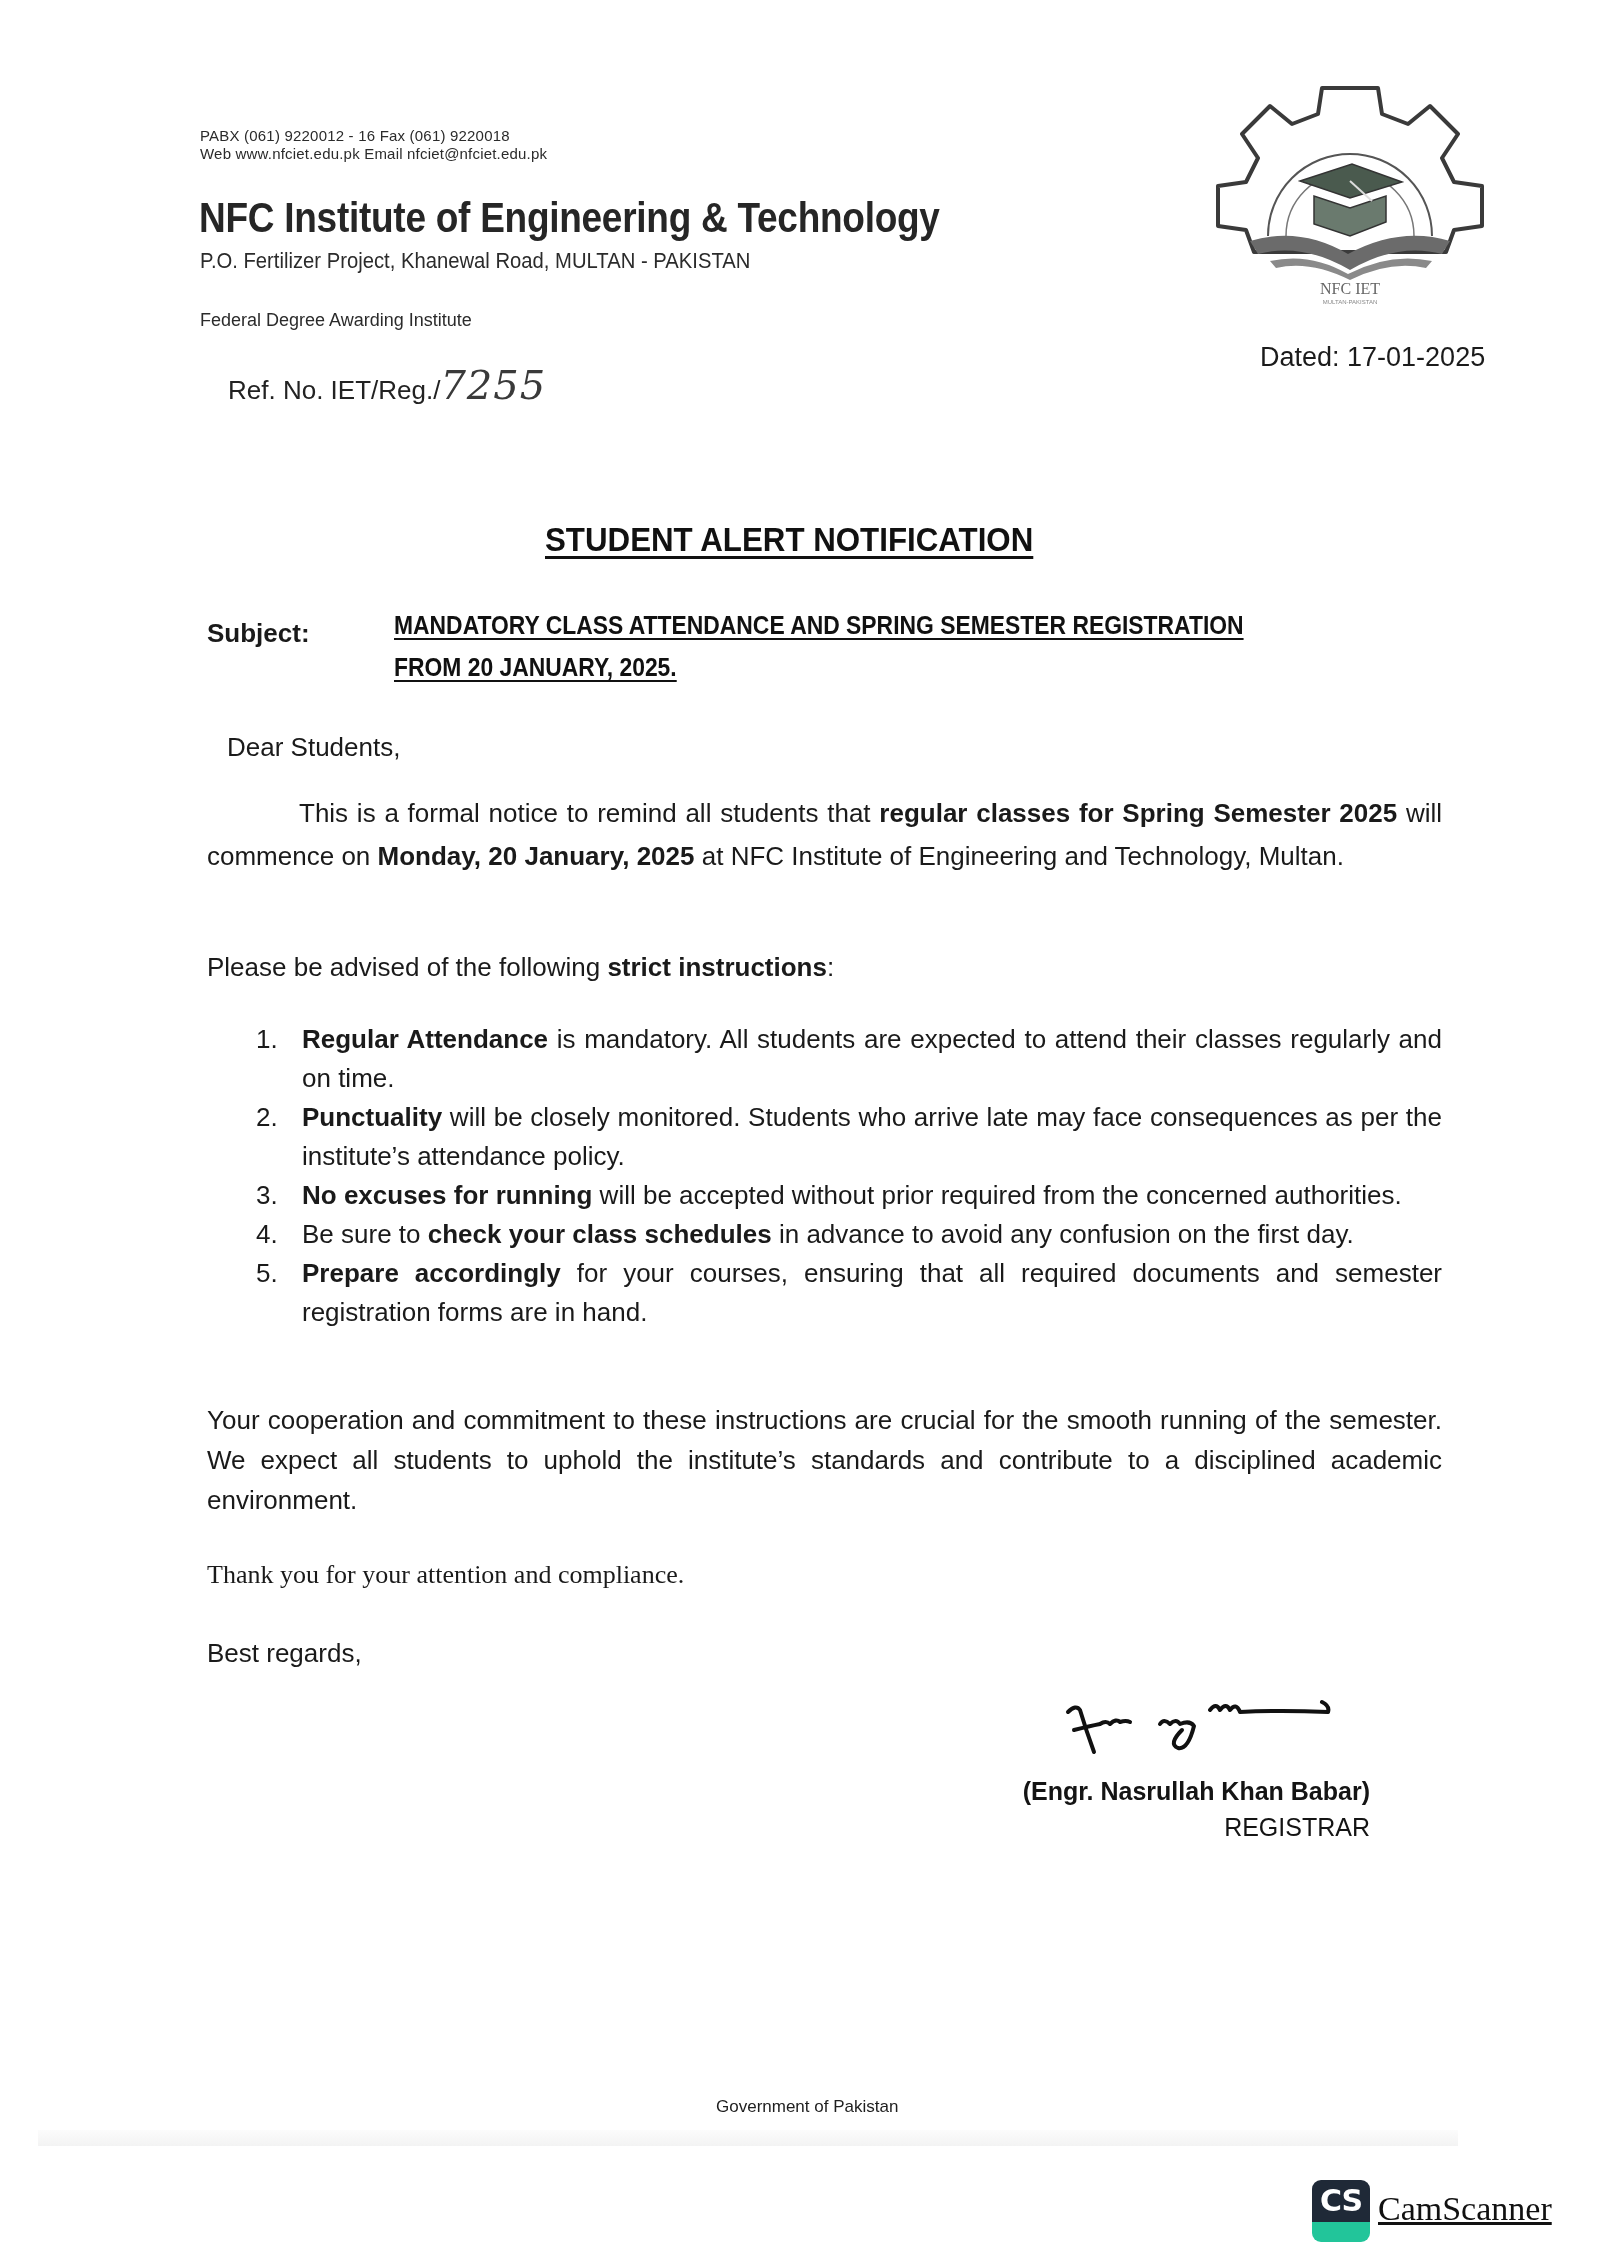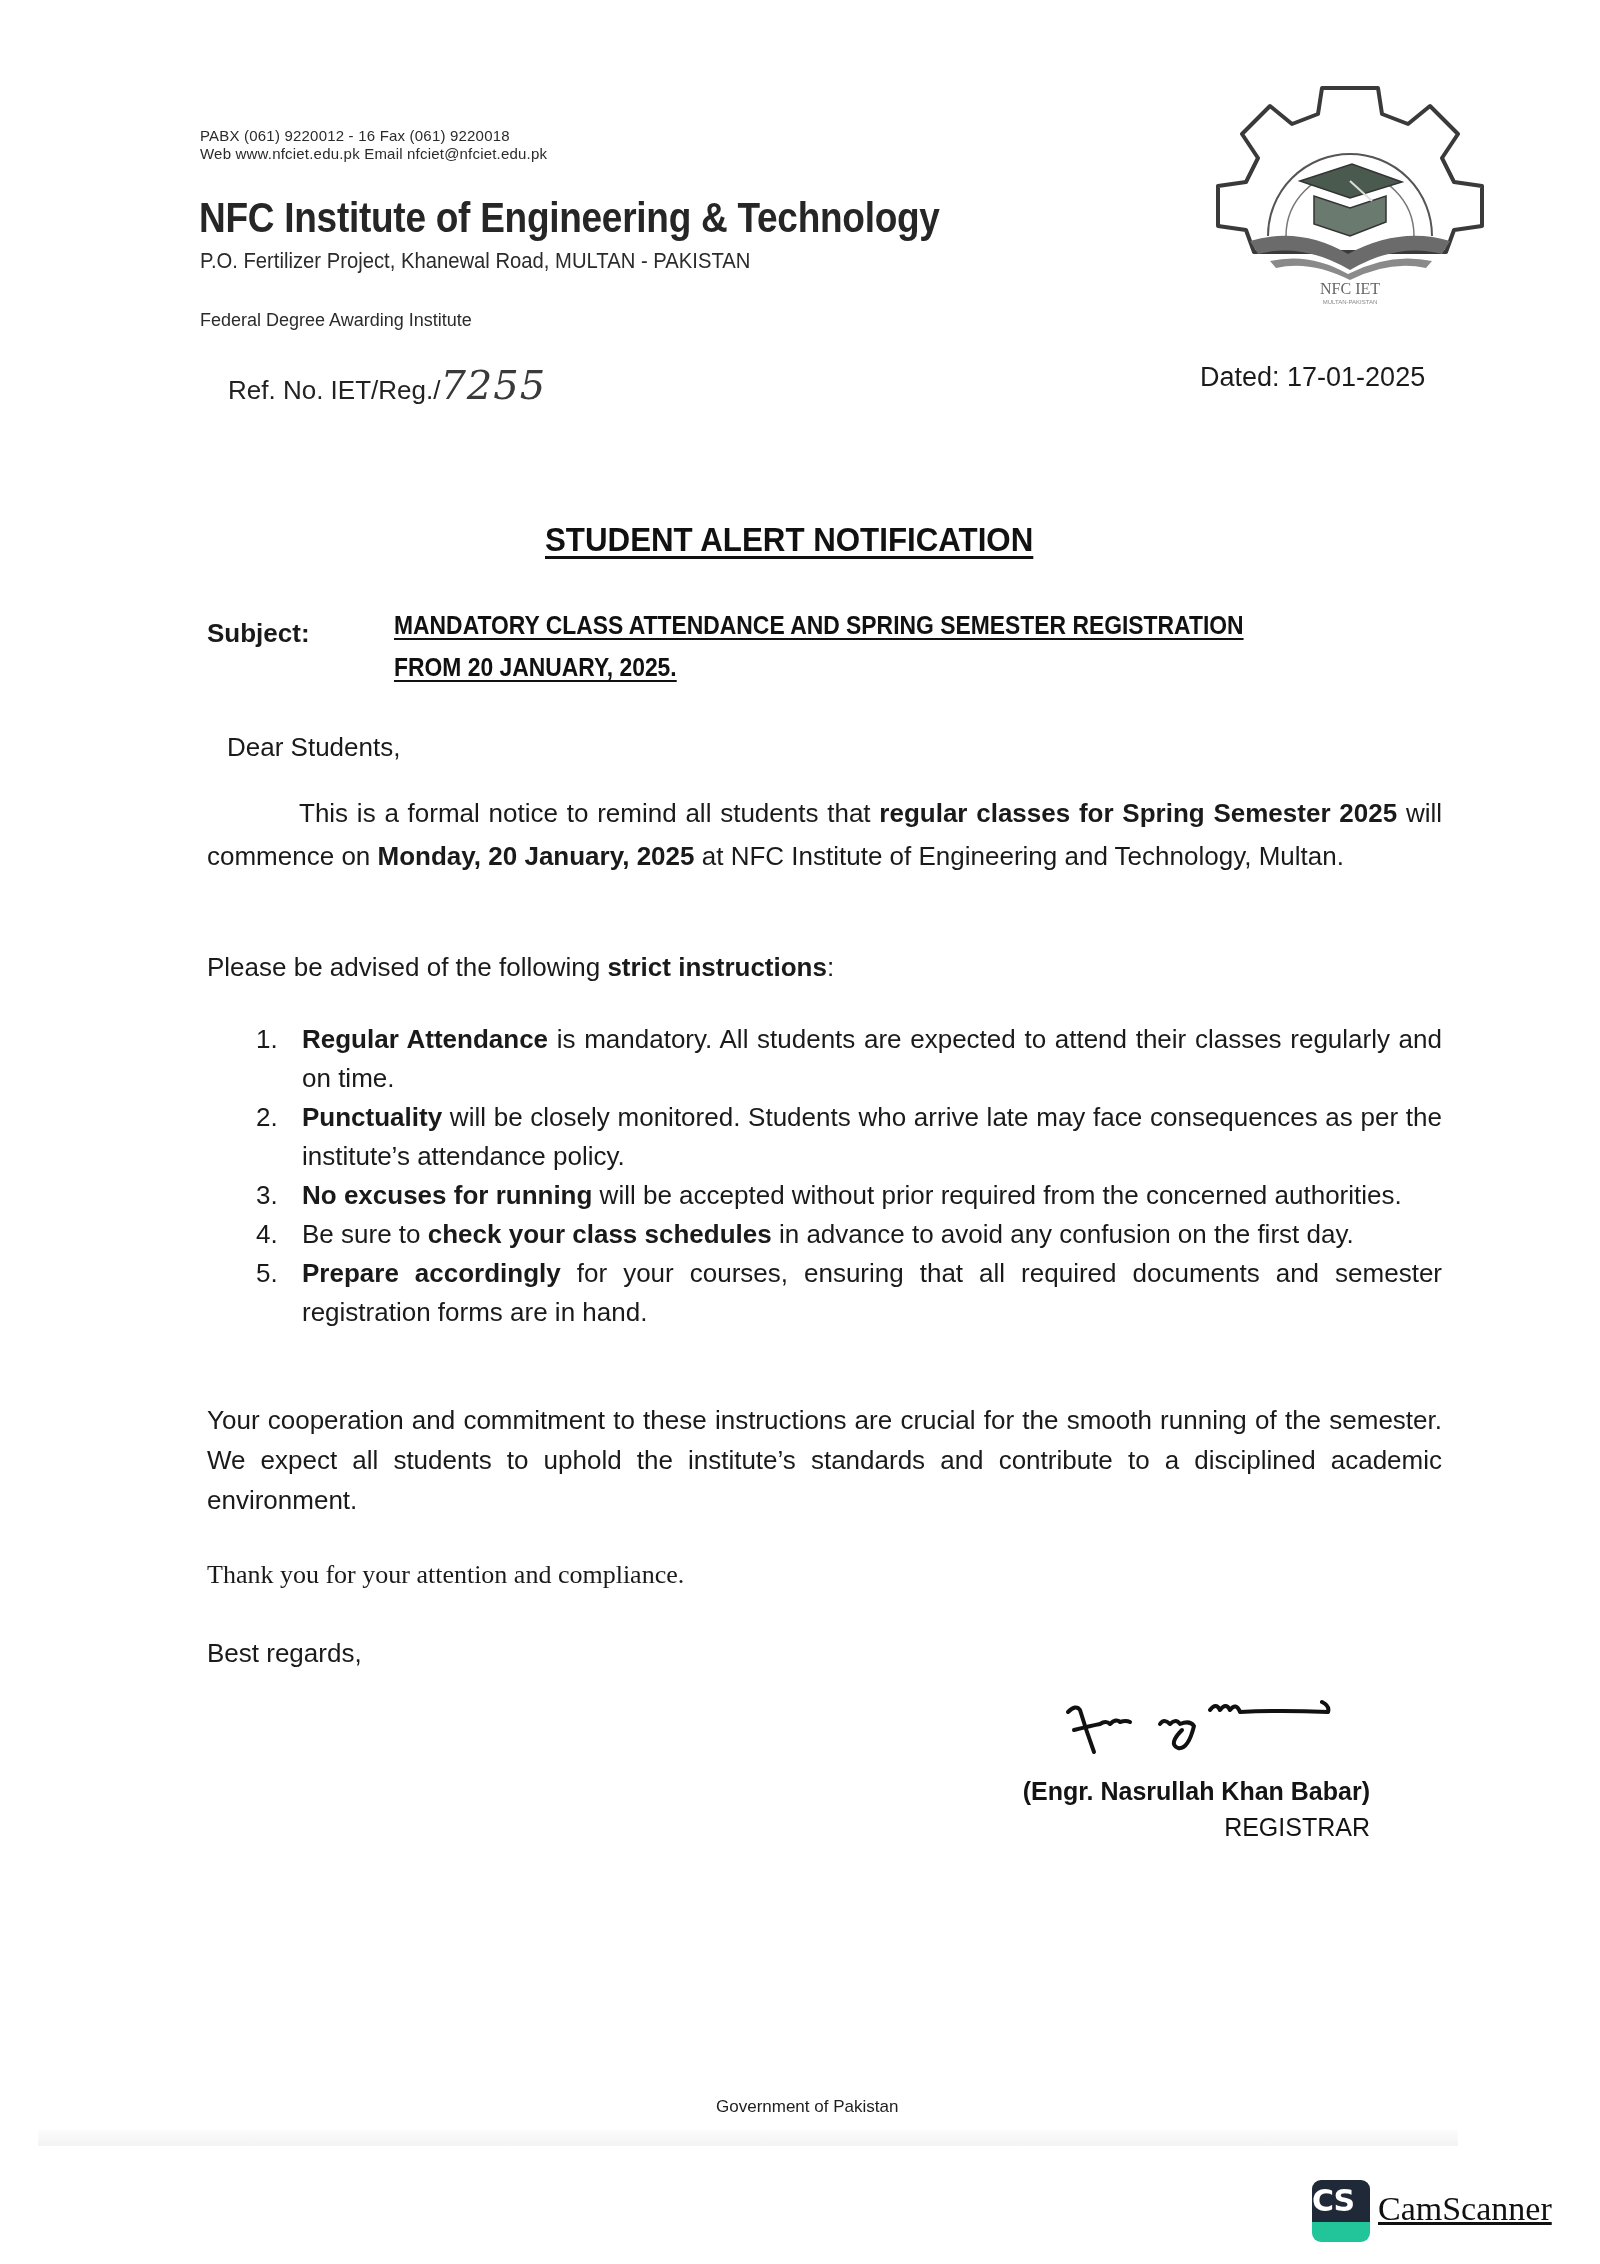--- a/index.html
+++ b/index.html
@@ -11,21 +11,21 @@
   .abs { position: absolute; }
 
   .contact { left: 200px; top: 127px; font-size: 15px; line-height: 18px; color: #2b2b2b; letter-spacing: .2px; }
   .inst-name { left: 199px; top: 193px; font-size: 43px; font-weight: bold; color: #262626;
                transform: scaleX(.86); transform-origin: left top; letter-spacing: -.3px; white-space: nowrap; }
   .address { left: 200px; top: 248px; font-size: 22px; color: #2b2b2b; white-space: nowrap;
              transform: scaleX(.92); transform-origin: left top; }
   .fdai { left: 200px; top: 310px; font-size: 18px; color: #2b2b2b; }
   .ref { left: 228px; top: 362px; font-size: 26px; color: #222; white-space: nowrap; }
   .ref .hand { font-family: "DejaVu Serif", serif; font-style: italic; font-size: 40px; color: #3a3a3a; letter-spacing: 1px; }
-  .dated { left: 1200px; top: 342px; font-size: 27px; color: #1b1b1b; white-space: nowrap; margin-top: 20px; }
+  .dated { left: 1260px; top: 342px; font-size: 27px; color: #1b1b1b; white-space: nowrap; }
 
   .logo { left: 1210px; top: 76px; width: 280px; height: 230px; }
 
   .doc-title { left: 545px; top: 520px; font-size: 34px; font-weight: bold; text-decoration: underline;
                text-underline-offset: 5px; text-decoration-thickness: 3px; white-space: nowrap;
                transform: scaleX(.92); transform-origin: left top; color: #111; }
   .subject-label { left: 207px; top: 618px; font-size: 26px; font-weight: bold; color: #1a1a1a; }
   .subject-text { left: 394px; top: 604px; width: 980px; font-size: 26px; font-weight: bold; line-height: 42px;
                   text-decoration: underline; text-underline-offset: 4px; text-decoration-thickness: 2px;
                   transform: scaleX(.88); transform-origin: left top; color: #111; }
@@ -42,21 +42,21 @@
   .regards { left: 207px; top: 1632px; }
 
   .signature { left: 1060px; top: 1690px; width: 280px; height: 80px; }
   .signer { left: 1010px; top: 1773px; width: 360px; text-align: right; font-size: 25px; line-height: 36px; }
   .signer .name { font-weight: bold; }
 
   .footer-gov { left: 716px; top: 2097px; font-size: 17px; color: #1e1e1e; }
 
   .cs-badge { left: 1312px; top: 2180px; width: 58px; height: 62px; border-radius: 9px; overflow: hidden; }
   .cs-badge .top { height: 42px; background: #1f2937; color: #fff; font-weight: bold; font-size: 30px;
-                   line-height: 42px; font-family: "DejaVu Sans", sans-serif; letter-spacing: -1px; }
+                   line-height: 42px; text-align: center; font-family: "DejaVu Sans", sans-serif; letter-spacing: -1px; }
   .cs-badge .bottom { height: 20px; background: #22c59a; }
   .cs-text { left: 1378px; top: 2190px; font-family: "Liberation Serif", serif; font-size: 34px; color: #111; text-decoration: underline; }
   b { font-weight: bold; }
 </style>
 </head>
 <body>
 
 <div class="page">
 
   <div class="abs contact">

